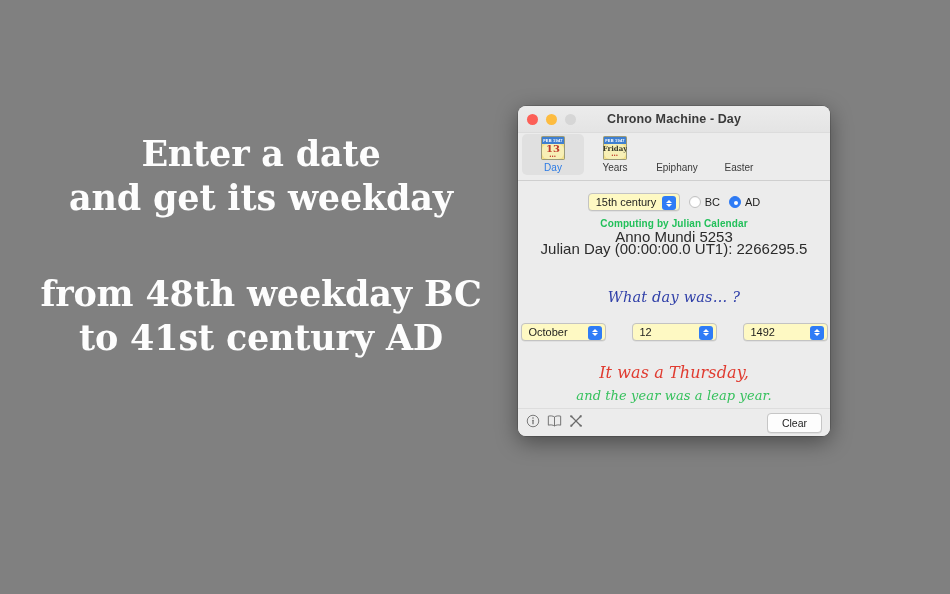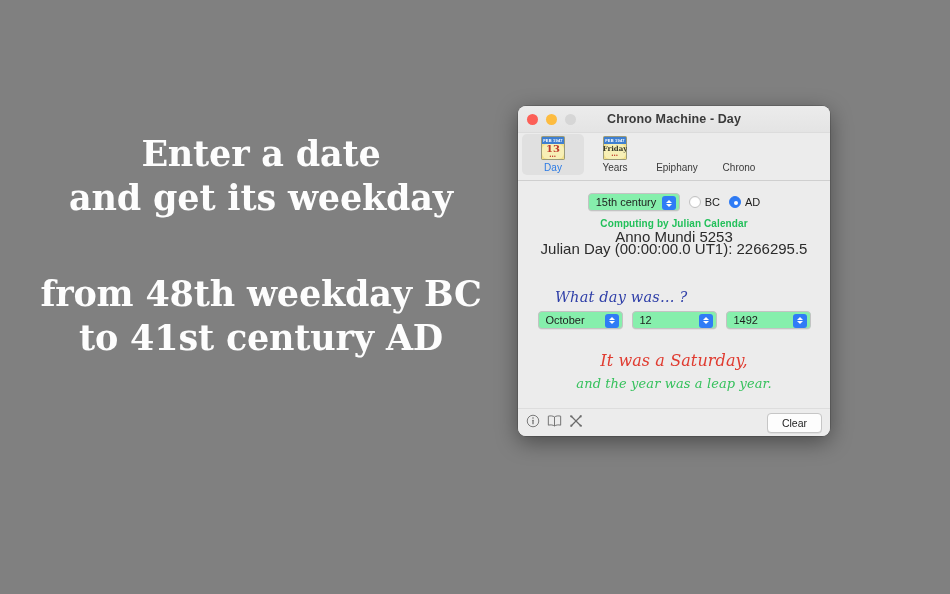--- a/index.html
+++ b/index.html
@@ -206,21 +206,21 @@
     display: flex;
     align-items: center;
     justify-content: center;
     gap: 9px;
     padding-top: 12px;
   }
 
   
   .popup {
     position: relative;
-    background: #86efac;
+    background: #fef9c3;
     border: 0.5px solid #c3c3c3;
     border-radius: 4px;
     height: 18px;
     box-shadow: 0 0.5px 0.5px rgba(0,0,0,0.10);
     display: flex;
     align-items: center;
     box-sizing: border-box;
   }
   .popup-text {
     font-size: 11px;
@@ -291,35 +291,35 @@
     letter-spacing: 0.1px;
   }
   .info-line {
     font-size: 15px;
     color: #2b2b2b;
     margin-top: 1px;
   }
 
   
   #question {
+    text-align: center;
     margin-top: 34px;
     font-family: "DejaVu Serif", "Liberation Serif", serif;
     font-style: italic;
     font-size: 14.5px;
     color: #2f3fa8;
     letter-spacing: 0.2px;
-    padding-left: 37px;
   }
 
   
   #date-row {
     display: flex;
     justify-content: center;
-    gap: 9px;
-    margin-top: 6px;
+    gap: 26px;
+    margin-top: 18px;
   }
   #month-popup { width: 85px; }
   #day-popup   { width: 85px; }
   #year-popup  { width: 85px; }
 
   
   #answer {
     text-align: center;
     margin-top: 22px;
     font-family: "DejaVu Serif", "Liberation Serif", serif;
@@ -422,21 +422,21 @@
       <span class="tb-icon">
         <span class="art art-epiph"></span>
       </span>
       <span class="tb-label">Epiphany</span>
     </div>
 
     <div class="tb-item">
       <span class="tb-icon">
         <span class="art art-easter"></span>
       </span>
-      <span class="tb-label">Chrono</span>
+      <span class="tb-label">Easter</span>
     </div>
 
   </div>
 
   <div id="content">
 
     <div id="century-row">
       <div class="popup" id="century-popup">
         <span class="popup-text">15th century</span>
         <span class="popup-arrows">
@@ -482,21 +482,21 @@
       <div class="popup" id="year-popup">
         <span class="popup-text">1492</span>
         <span class="popup-arrows">
           <span class="arrow-up"></span>
             <span class="arrow-dn"></span>
         </span>
       </div>
     </div>
 
     <div id="answer">
-      <span id="answer-weekday">It was a Saturday,</span>
+      <span id="answer-weekday">It was a Thursday,</span>
       <span id="answer-leap">and the year was a leap year.</span>
     </div>
 
   </div>
 
   <div id="bottombar">
     <div class="bottom-icons">
 
       <span class="bi">
         <svg width="14" height="14" viewBox="0 0 16 16">

